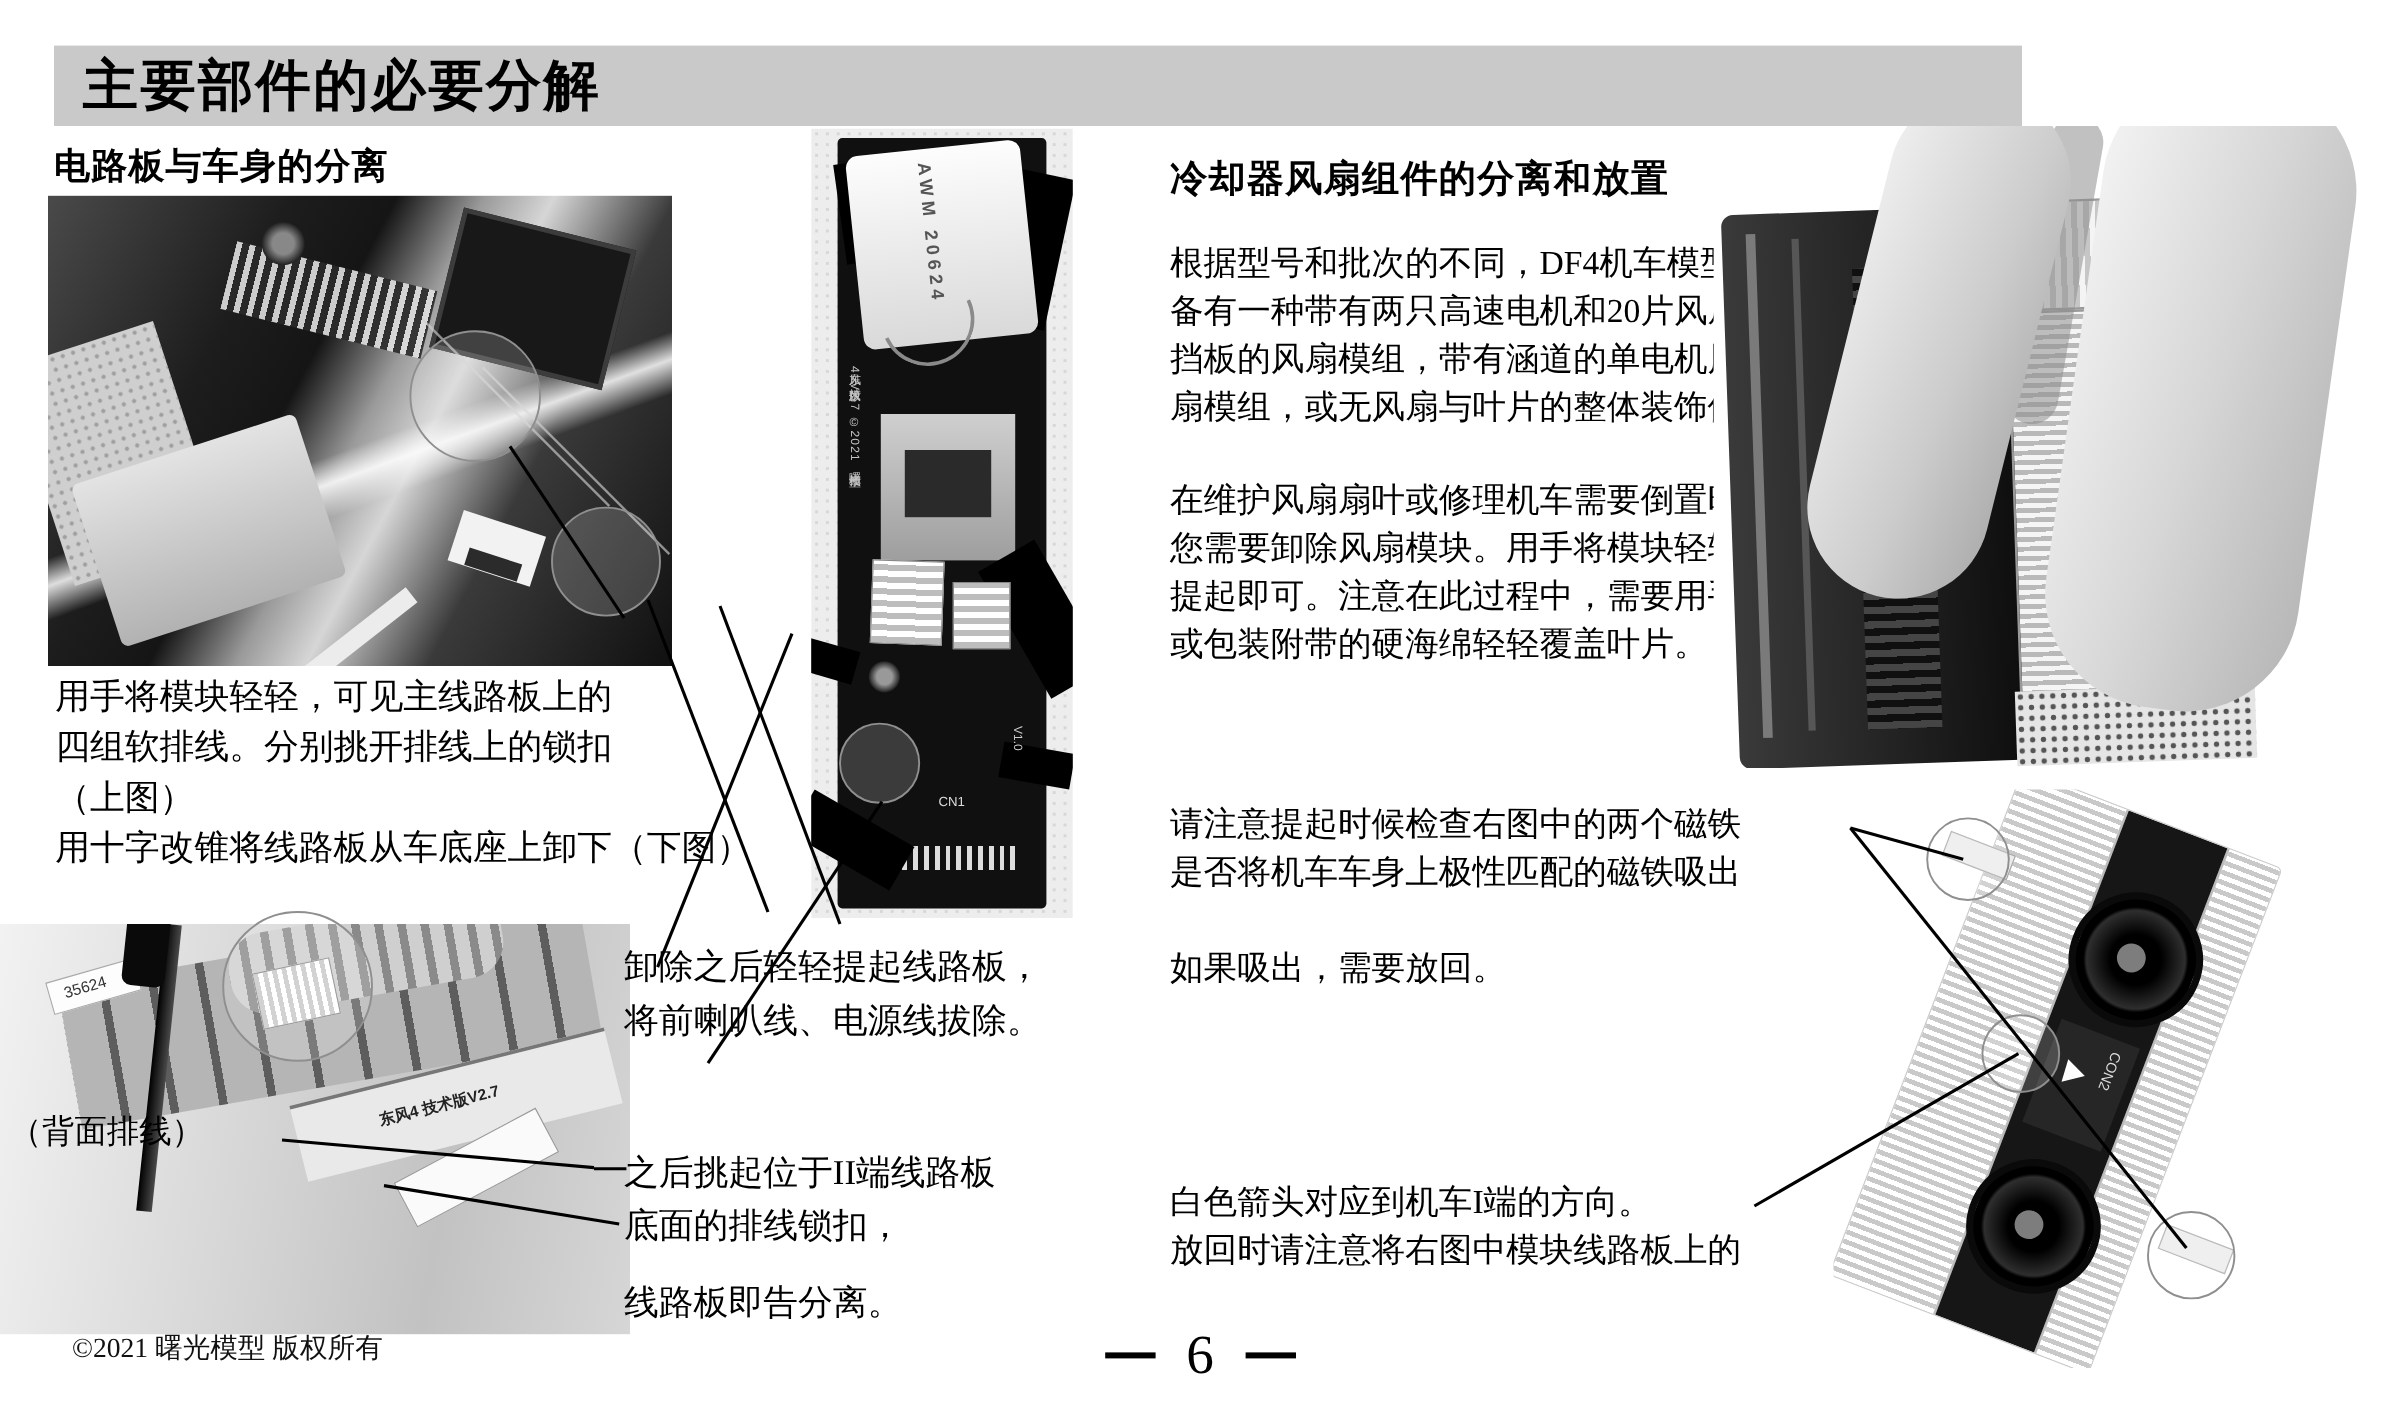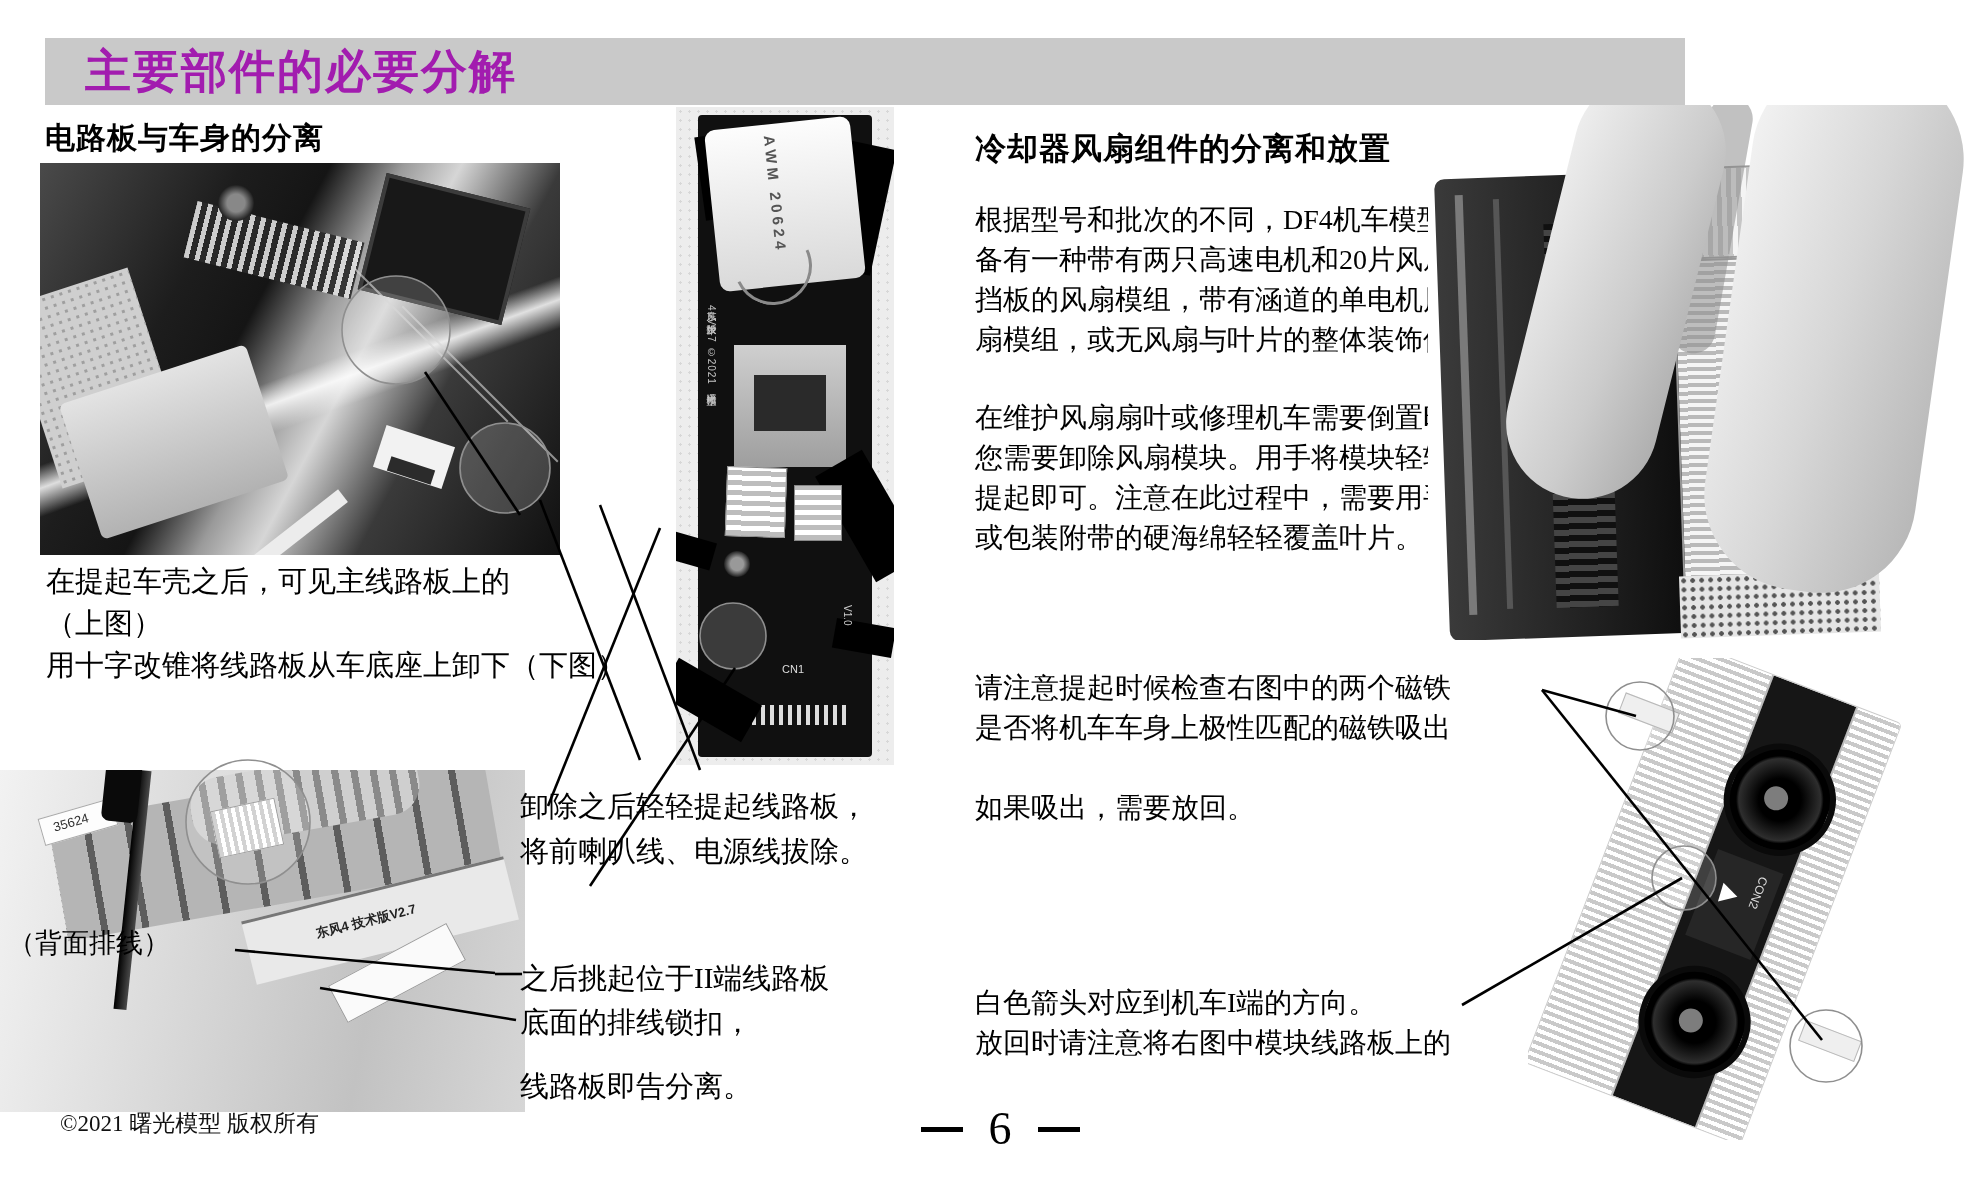--- a/index.html
+++ b/index.html
@@ -1,21 +1,21 @@
 <!DOCTYPE html>
 <html><head>
 <meta charset="utf-8">
 <style>
   html,body{margin:0;padding:0;background:#ffffff;}
   .page{position:relative;width:1985px;height:1182px;background:#ffffff;overflow:hidden;
         font-family:"Liberation Serif",serif;color:#000;}
   .abs{position:absolute;}
   .titlebar{position:absolute;left:45px;top:38px;width:1640px;height:67px;background:#c9c9c9;}
   .titlebar .t{display:block;padding-left:24px;line-height:67px;font-size:46px;font-weight:bold;
-        font-family:"Liberation Sans",sans-serif;color:#a21caf;letter-spacing:2px;margin-left:16px;}
+        font-family:"Liberation Sans",sans-serif;color:#000000;letter-spacing:2px;}
   .h2{font-size:30px;font-weight:bold;letter-spacing:1px;}
   .body-line{font-size:28px;line-height:40px;white-space:nowrap;}
   .body-line-lg{font-size:29px;line-height:42px;white-space:nowrap;}
   .caption-line{font-size:29px;line-height:45px;white-space:nowrap;}
   .small-label{font-size:27px;white-space:nowrap;}
   .copyright{font-size:23px;white-space:nowrap;color:#111;}
   .pageno{position:absolute;left:895px;top:1100px;width:210px;height:58px;display:flex;
         align-items:center;justify-content:center;gap:26px;}
   .pageno .dash{width:42px;height:5px;background:#000;}
   .pageno .num{font-size:46px;font-family:"Liberation Serif",serif;color:#000;line-height:1;}
@@ -138,21 +138,22 @@
     <div class="p1-pins"></div>
     <div class="p1-screw"></div>
     <div class="p1-cable"></div>
     <div class="p1-trace1"></div>
     <div class="p1-trace2"></div>
     <div class="p1-ffc"></div>
     <div class="p1-ffc-label"></div>
   </div>
 
   <div class="abs" style="left:46px;top:560px;width:600px;">
-    <div class="body-line-lg">在提起车壳之后，可见主线路板上的</div>
+    <div class="body-line-lg">用手将模块轻轻，可见主线路板上的</div>
+    <div class="body-line-lg">四组软排线。分别挑开排线上的锁扣</div>
     <div class="body-line-lg">（上图）</div>
     <div class="body-line-lg">用十字改锥将线路板从车底座上卸下（下图）</div>
   </div>
 
   <div class="ph" style="left:0px;top:770px;width:525px;height:342px;">
     <div class="p2-base"></div>
     <div class="p2-chassis"></div>
     <div class="p2-motor"></div>
     <div class="p2-board">
       <span>东风4 技术版V2.7</span>

